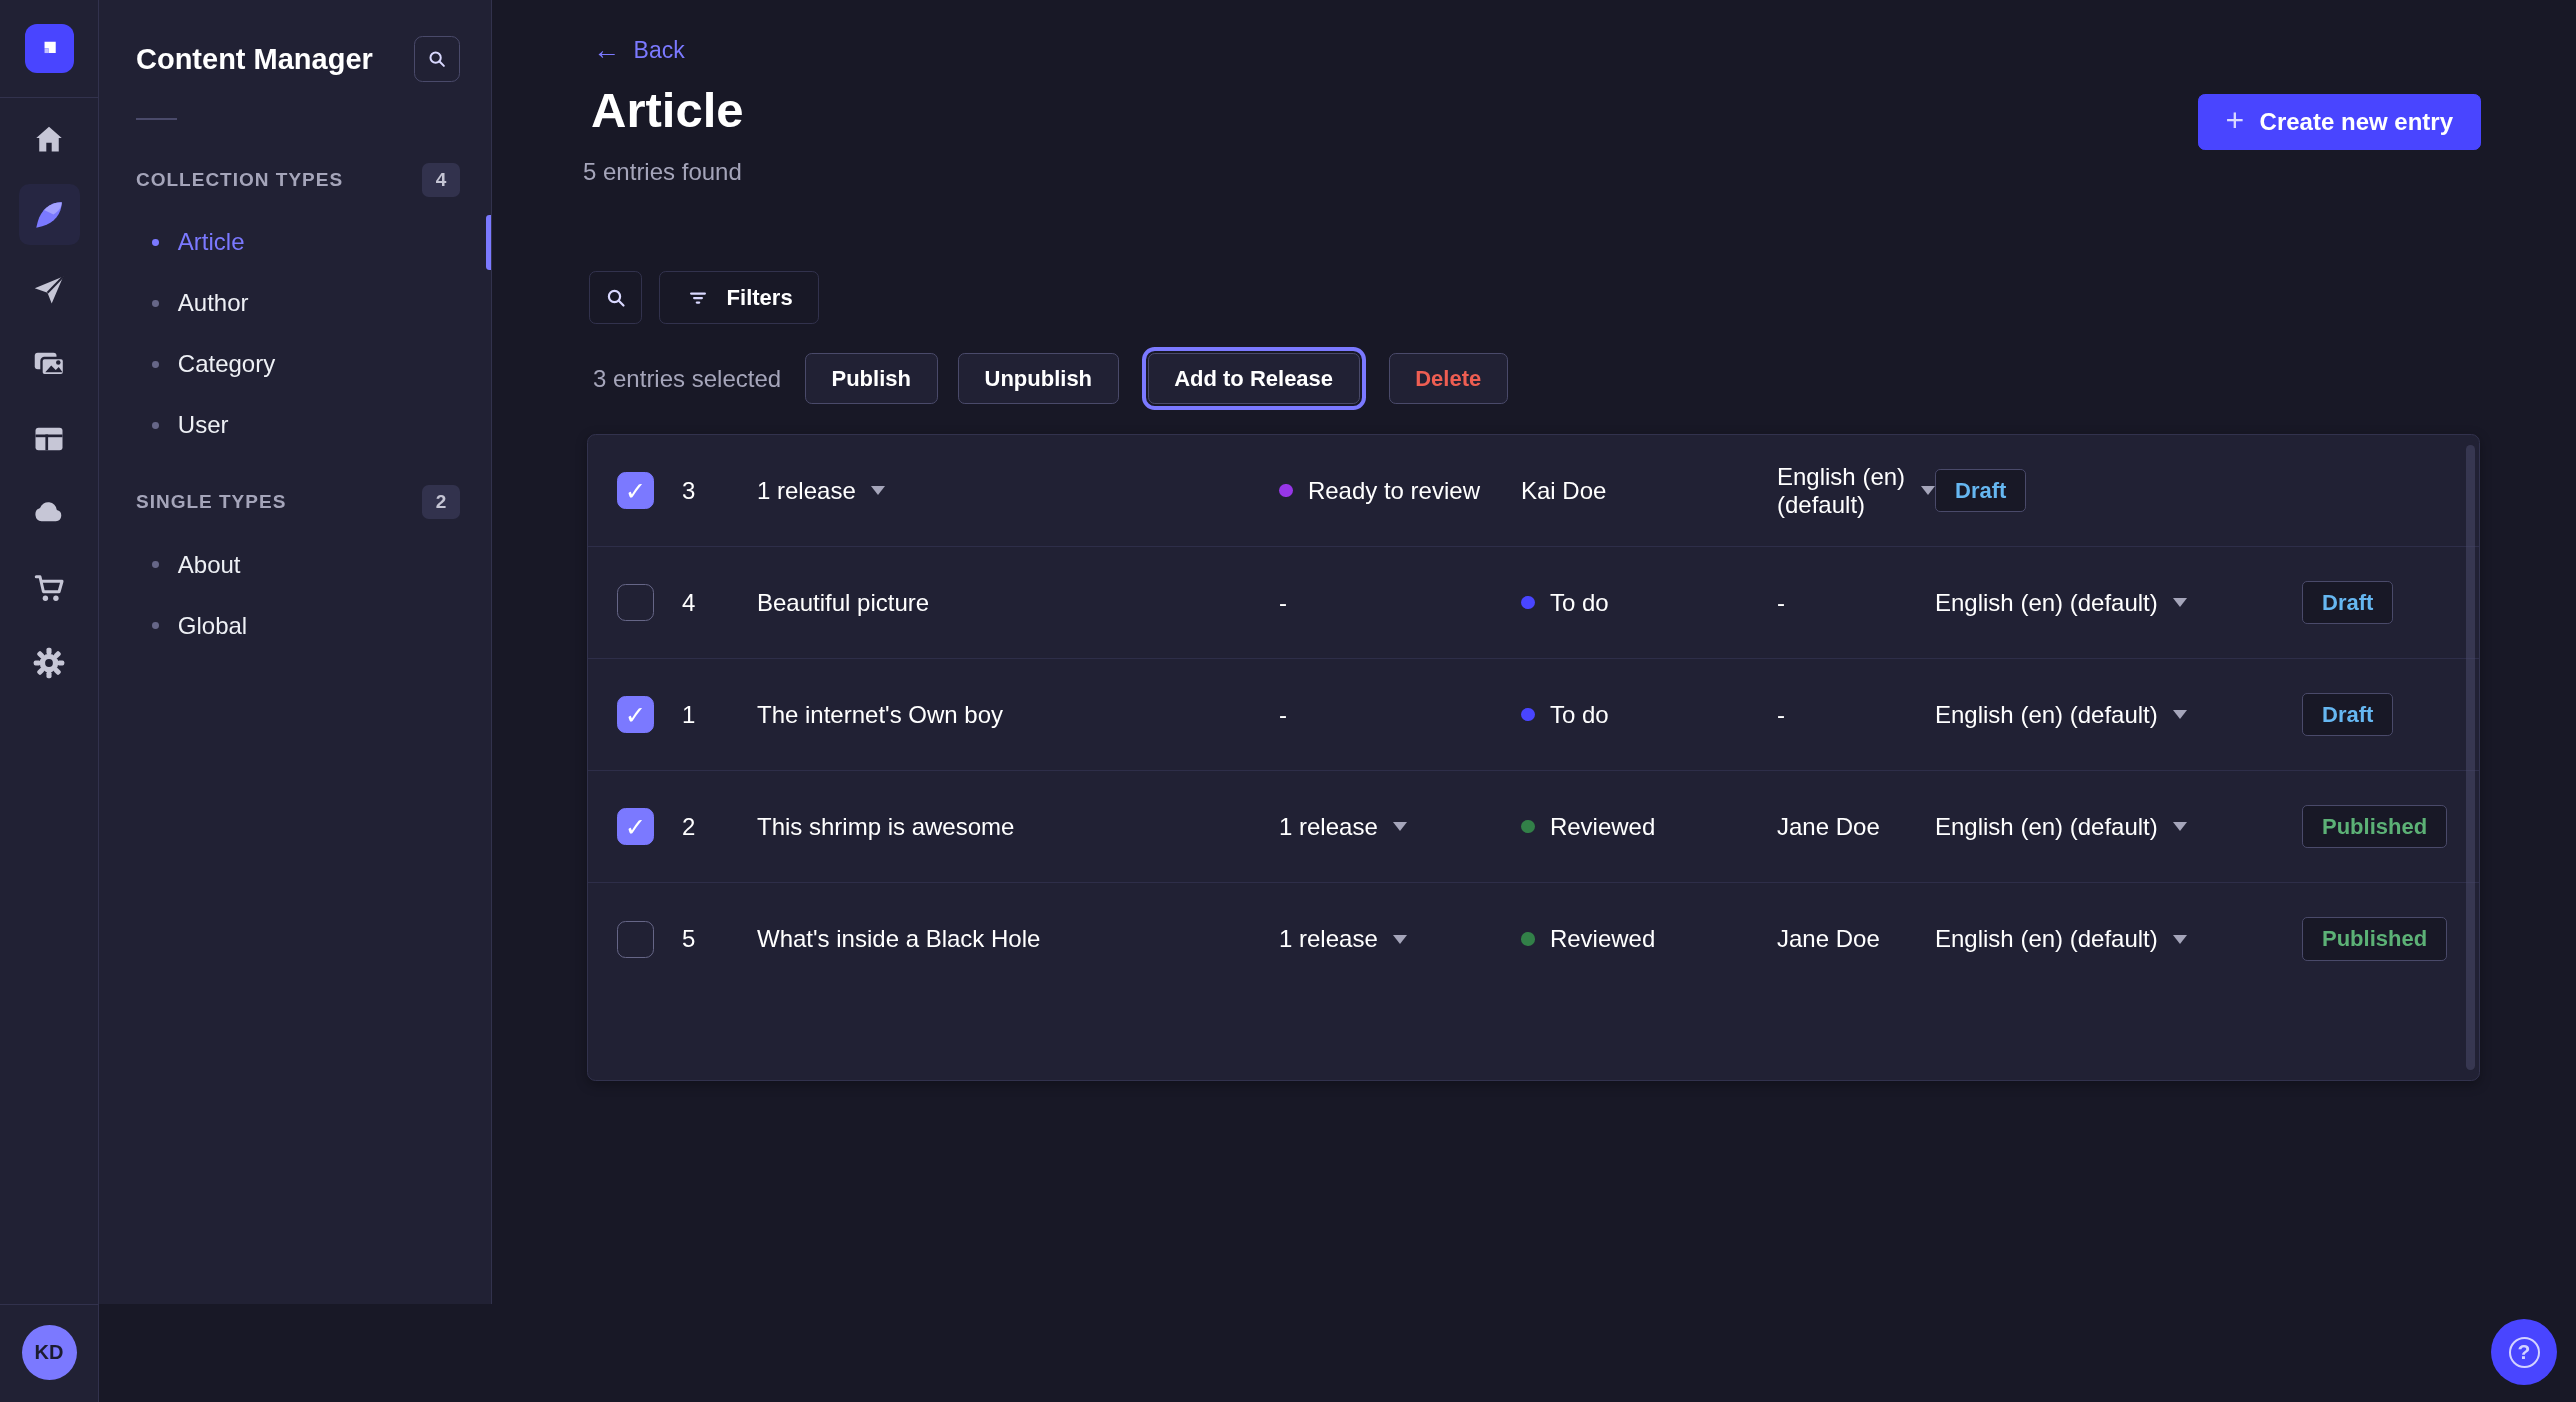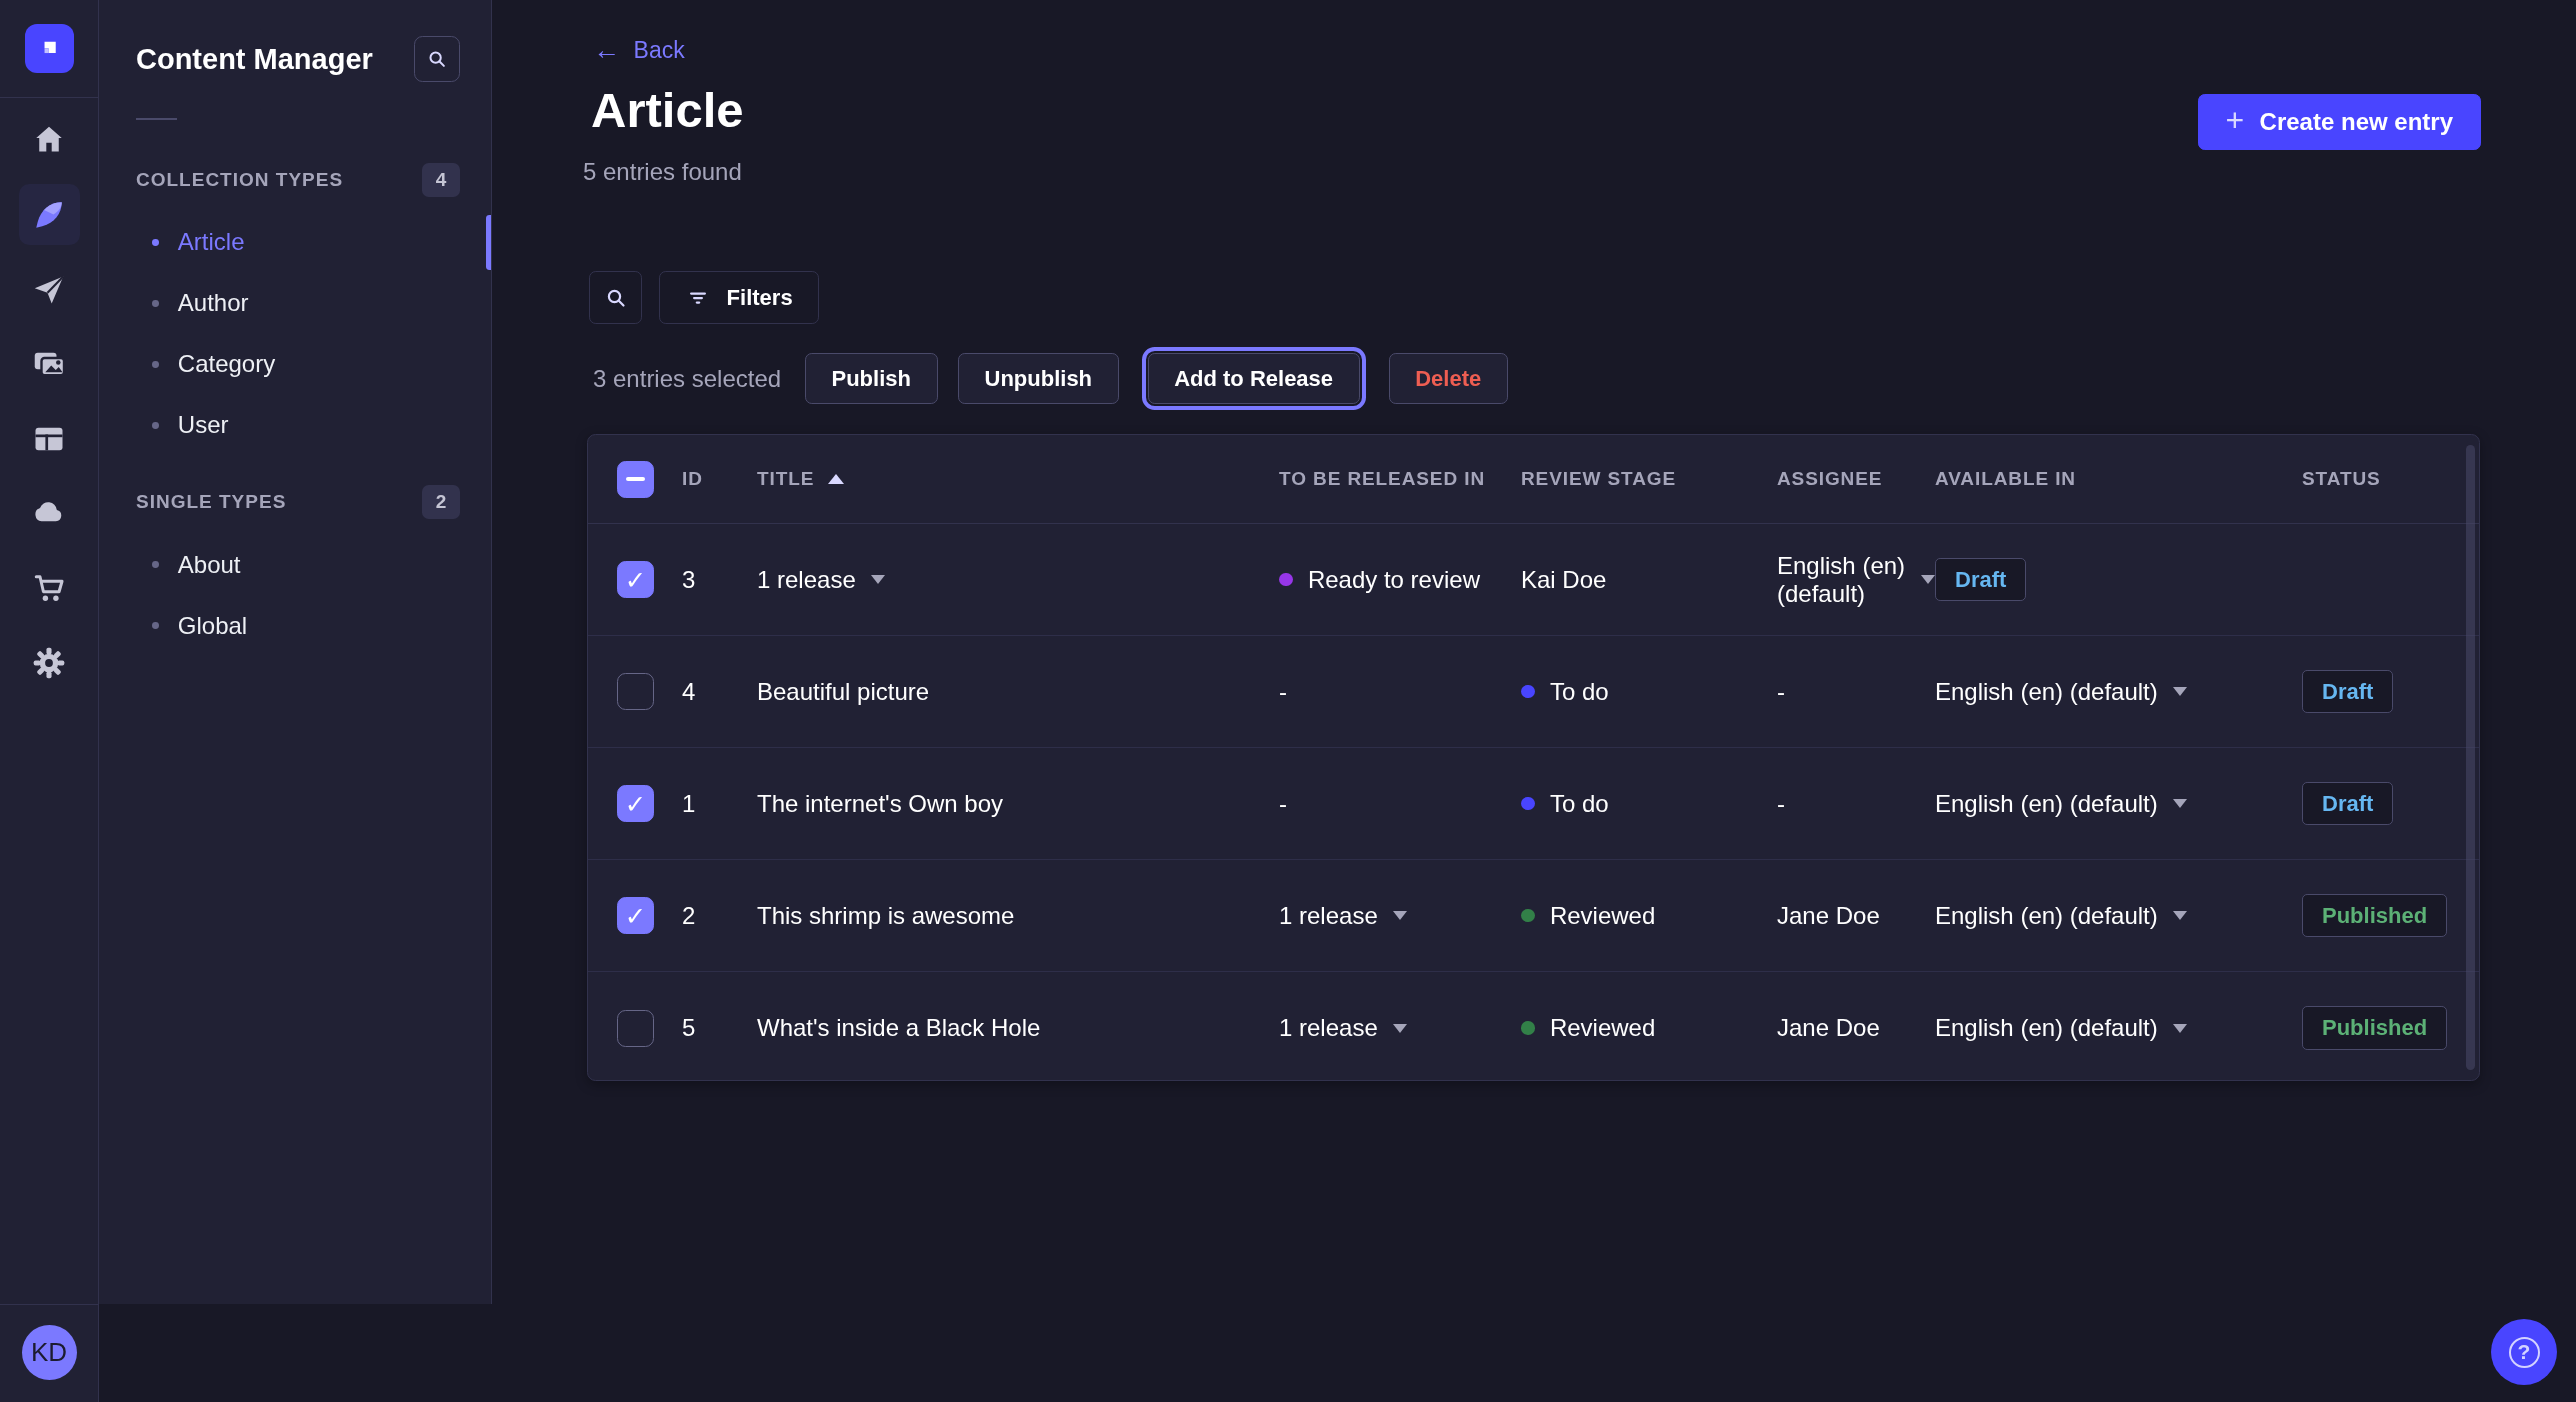--- a/index.html
+++ b/index.html
@@ -23,21 +23,21 @@
   .nav-btn {
     width:61px; height:61px; border-radius:10.2px; display:flex;
     align-items:center; justify-content:center; color:#c6c6d6; cursor:pointer;
   }
   .nav-btn.active { background:#262642; color:#7b79ff; }
   .nav-btn svg { width:36px; height:36px; }
   .navbar-bottom { margin-top:auto; width:99px; border-top:0.9px solid #32324d;
     display:flex; justify-content:center; padding:20.4px 0 22px; }
   .avatar {
     width:55px; height:55px; border-radius:50%; background:#7b79ff;
-    color:#1c1c30; font-weight:400; font-size:26px;
+    color:#1c1c30; font-weight:700; font-size:20px;
     display:flex; align-items:center; justify-content:center; cursor:pointer;
   }
   
   .subnav {
     position:absolute; left:99px; top:0; width:393px; height:1304px;
     background:#212134; border-right:0.9px solid #32324d; padding-top:36px;
   }
   .subnav-head { display:flex; align-items:center; justify-content:space-between; padding:0 31px 0 37px; }
   .subnav-title { font-size:29px; font-weight:700; color:#fff; }
   .icon-sq-btn {
@@ -320,35 +320,20 @@
 
   <div class="selection-row">
     <span class="selection-text">3 entries selected</span>
     <button class="sel-btn">Publish</button>
     <button class="sel-btn">Unpublish</button>
     <button class="sel-btn focus-ring">Add to Release</button>
     <button class="sel-btn danger">Delete</button>
   </div>
 
   <div class="table">
-    <div class="t-grid t-head">
-      <div class="cell c-check">
-        <span class="checkbox indeterminate"></span>
-      </div>
-      <div class="th">ID</div>
-      <div class="th">
-        <span>TITLE</span>
-        <span class="sort-up"></span>
-      </div>
-      <div class="th">TO BE RELEASED IN</div>
-      <div class="th">REVIEW STAGE</div>
-      <div class="th">ASSIGNEE</div>
-      <div class="th">AVAILABLE IN</div>
-      <div class="th">STATUS</div>
-    </div>
     <div id="table-body">
         <div class="t-grid t-row">
     <div class="cell c-check">
       <span class="checkbox checked"></span>
     </div>
     <div class="cell">3</div>
     <div class="cell">
       <span>1 release</span>
       <span class="chev small"></span>
     </div>

